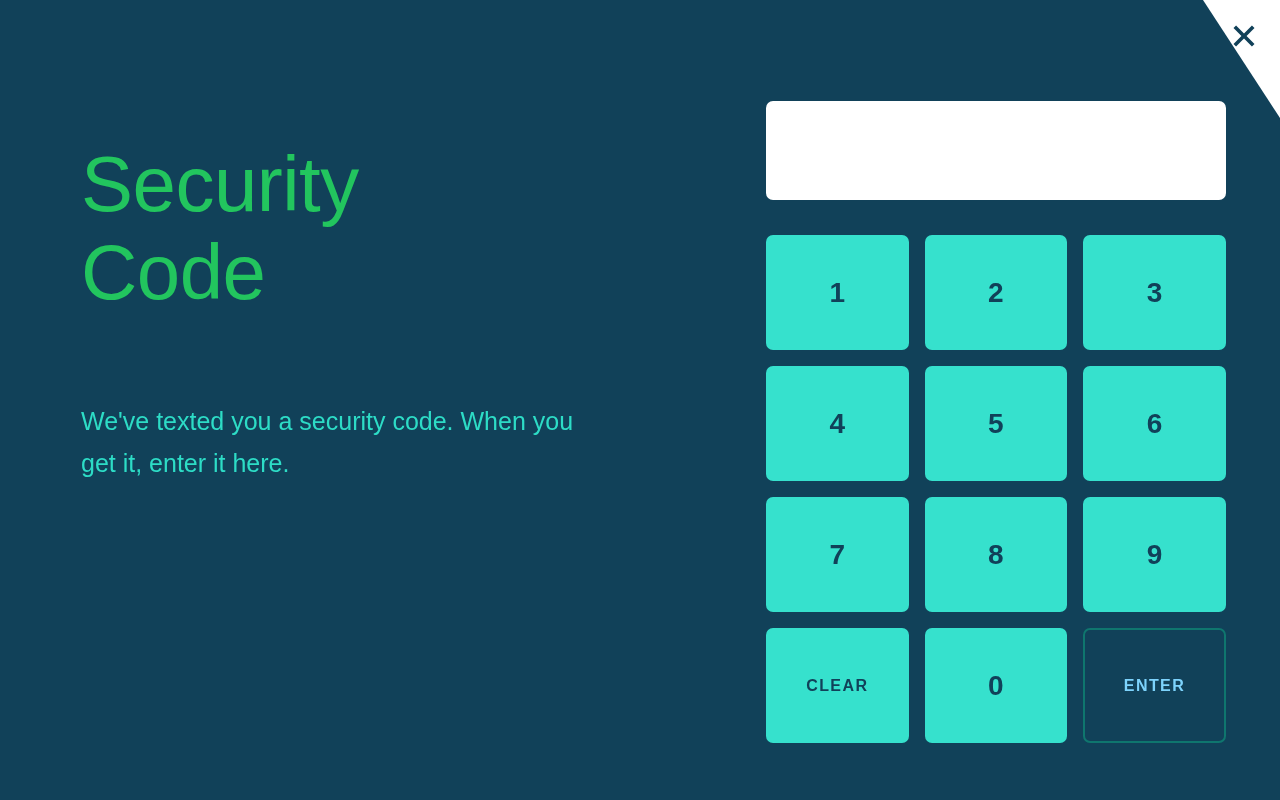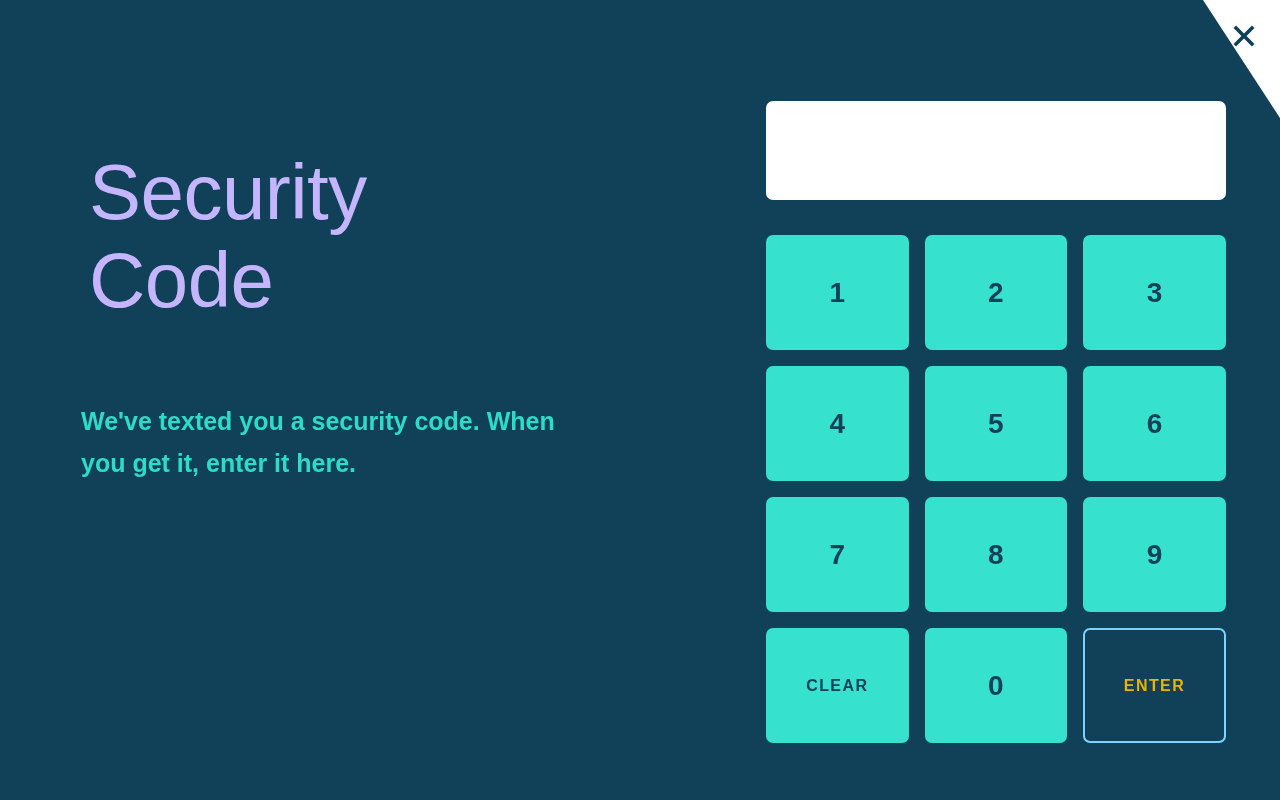--- a/index.html
+++ b/index.html
@@ -48,37 +48,37 @@
     position: absolute;
     left: 81px;
     top: 0;
     width: 620px;
     height: 800px;
   }
   .page-title {
     position: absolute;
     top: 140px;
     left: 0;
-    margin: 8px;
+    margin: 0;
     font-size: 78px;
     line-height: 88px;
     font-weight: 300;
-    color: #c4b5fd;
+    color: #22c55e;
     letter-spacing: -0.5px;
     max-width: 470px;
   }
   .page-subtitle {
     position: absolute;
     top: 400px;
     left: 0;
     margin: 0;
     width: 505px;
     font-size: 25px;
     line-height: 42px;
-    font-weight: 700;
+    font-weight: 400;
     color: #2ddcc6;
   }
 
   
   .keypad-pane {
     position: absolute;
     left: 766px;
     top: 101px;
     width: 460px;
   }
@@ -123,22 +123,22 @@
     padding: 0;
     line-height: 1;
     user-select: none;
   }
   .key.key-word {
     font-size: 16px;
     letter-spacing: 1.4px;
   }
   .key.key-ghost {
     background: transparent;
-    border: 2px solid #7dd3fc;
-    color: #eab308;
+    border: 2px solid #0f766e;
+    color: #7dd3fc;
   }
 </style>
 </head>
 <body>
 
 <div id="corner-close">
   <svg class="corner-triangle" viewBox="0 0 120 120" preserveAspectRatio="none">
     <polygon points="43,0 120,0 120,118" fill="#ffffff"></polygon>
   </svg>
   <svg class="close-glyph" viewBox="0 0 24 24">

